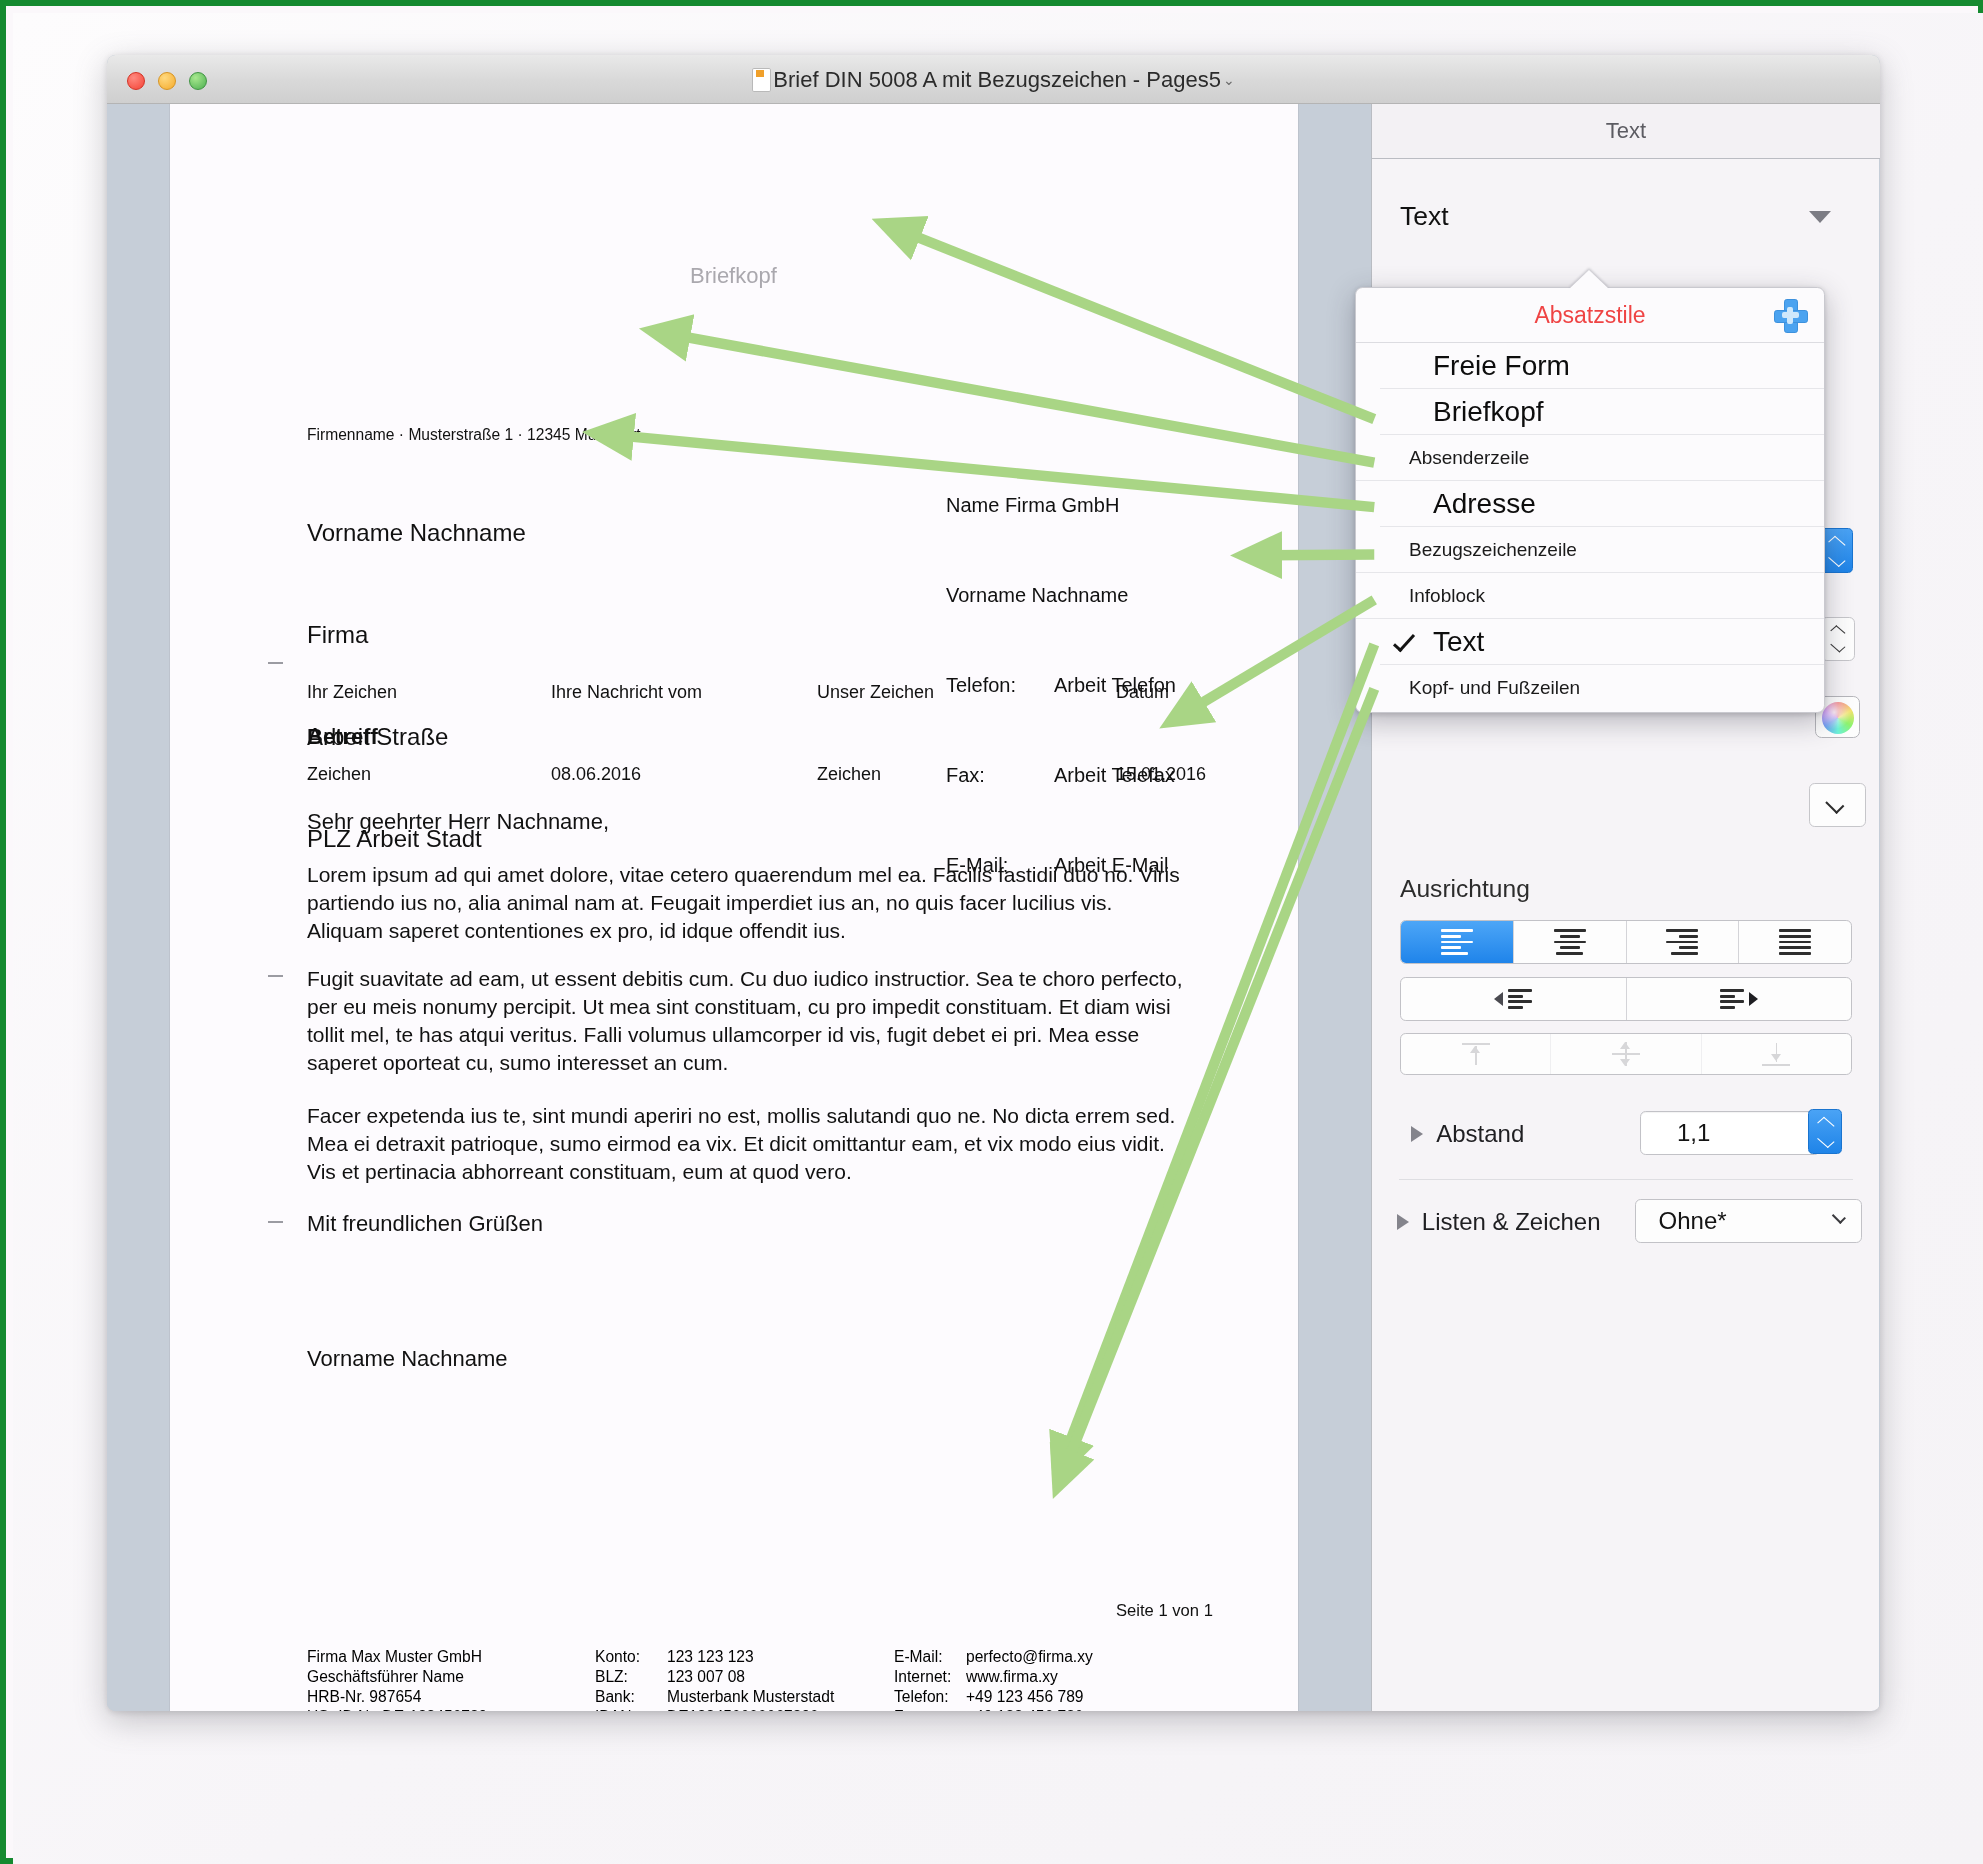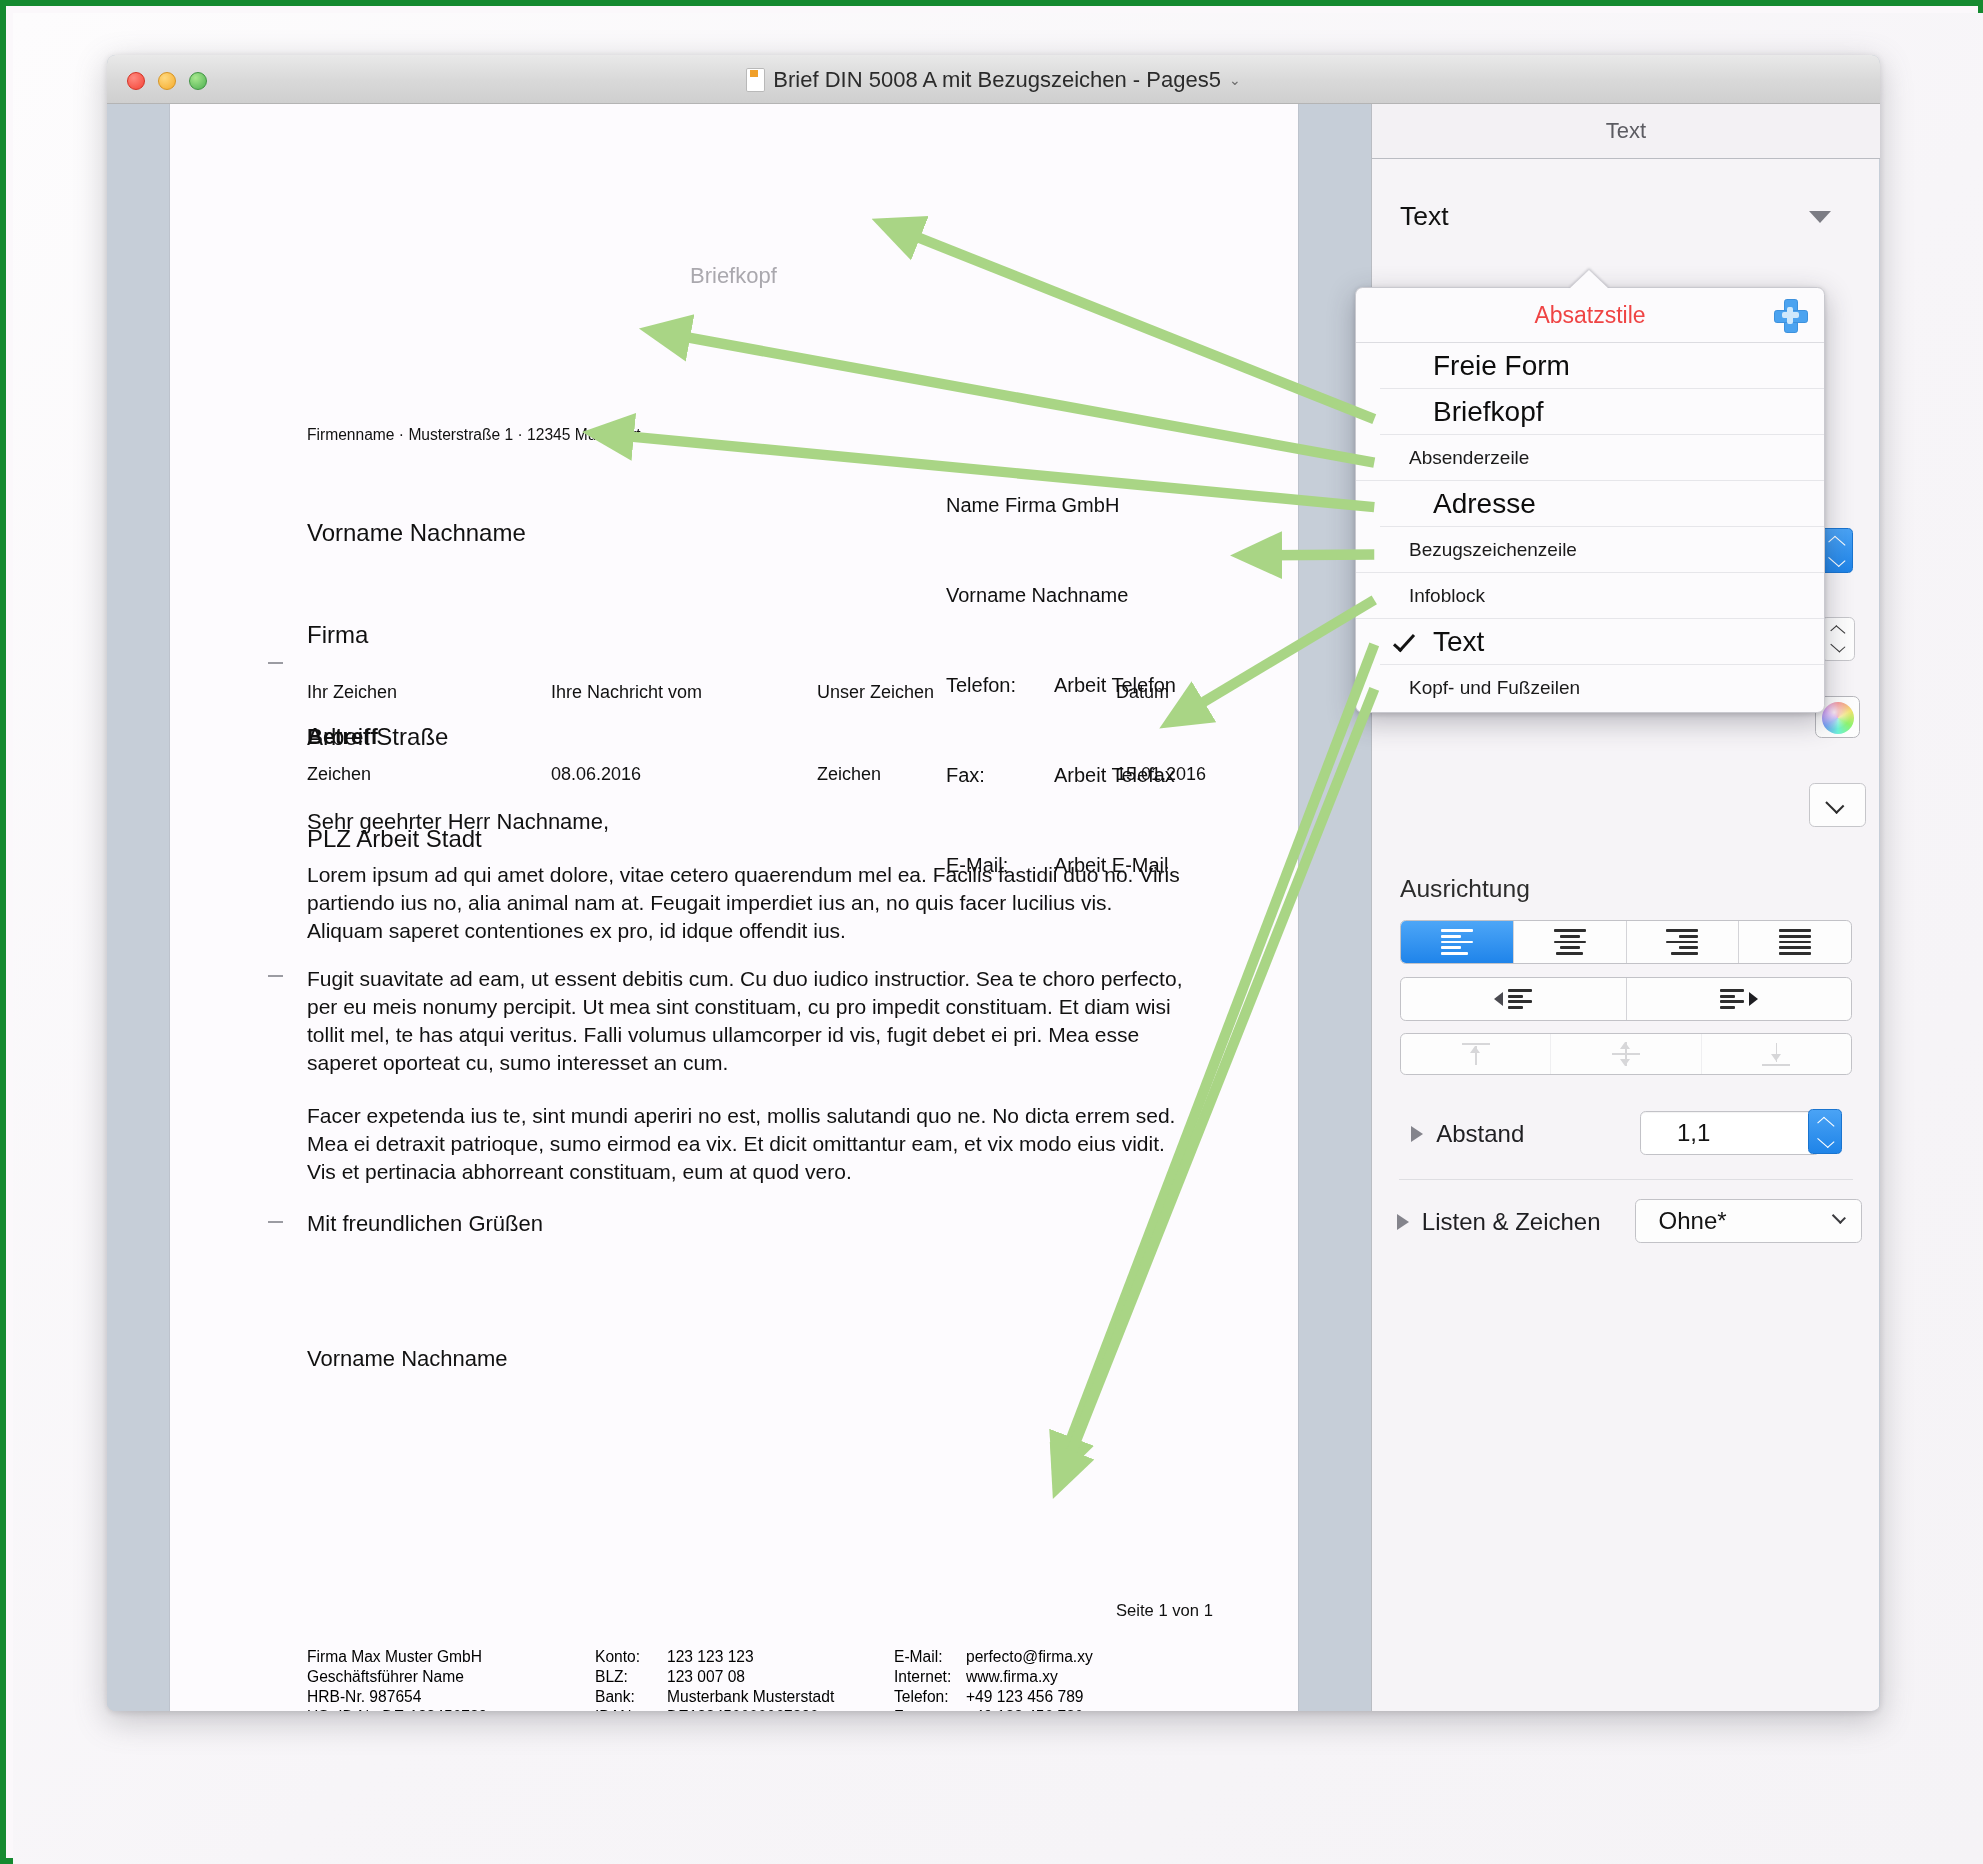--- a/index.html
+++ b/index.html
@@ -48,21 +48,21 @@
   .traffic {
     position: absolute; top: 17px;
     width: 18px; height: 18px; border-radius: 50%;
   }
   .tl-red   { left: 20px;  background: radial-gradient(circle at 35% 30%,#ff8a80,#f44336); border:0.9px solid #d33224; }
   .tl-amber { left: 51px;  background: radial-gradient(circle at 35% 30%,#ffd980,#f5ab2b); border:0.9px solid #d79422; }
   .tl-green { left: 82px;  background: radial-gradient(circle at 35% 30%,#a8e88f,#4caf50); border:0.9px solid #3f9442; }
 
   #title-center {
     position: absolute; left: 0; top: 0; width: 1773px; height: 49px;
-    display: flex; align-items: center; justify-content: center; gap: 8px;
+    display: flex; align-items: center; justify-content: center; gap: 2px;
   }
   #doc-icon {
     width: 19px; height: 24px; border-radius: 1.9px;
     background: #ffffff; border: 0.9px solid #b9b9b9;
     position: relative; flex: 0 0 auto;
   }
   #doc-icon::after {
     content: ""; position: absolute; left: 2.8px; top: 1.9px;
     width: 7.6px; height: 6.6px; background: #f0a02a;
   }

